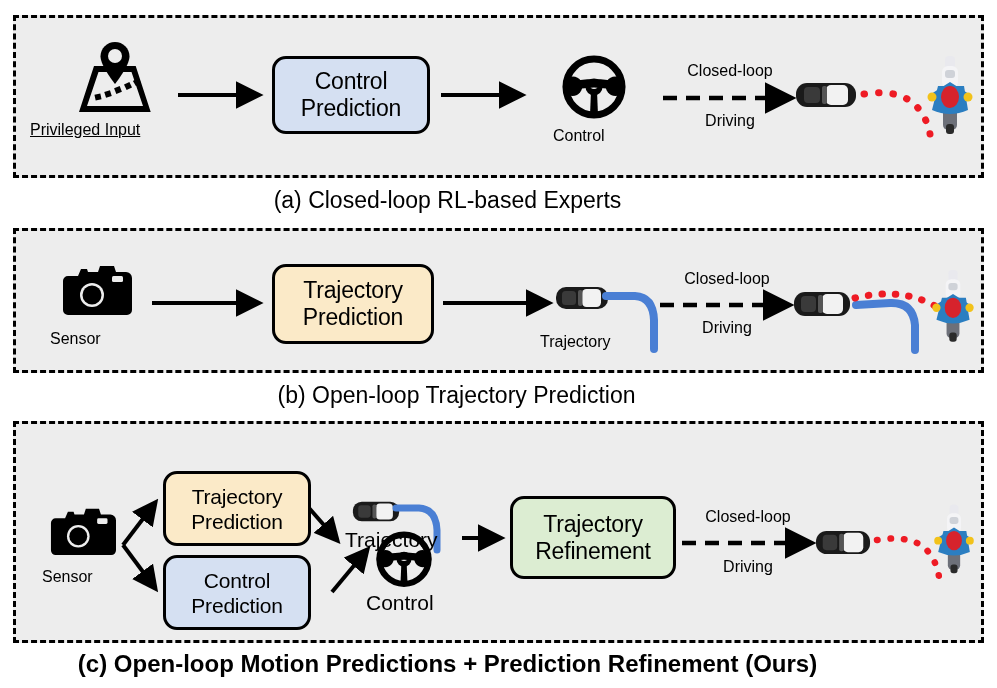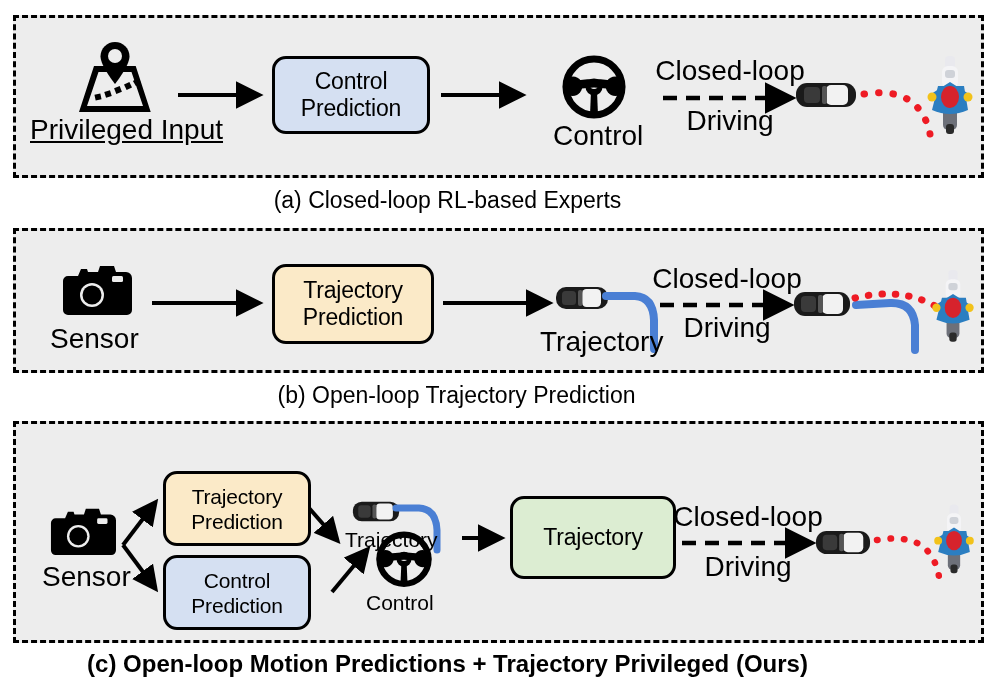--- a/index.html
+++ b/index.html
@@ -53,21 +53,21 @@
     letter-spacing: -0.2px;
   }
   .pbox span { display: block; white-space: nowrap; }
   .pbox.blue  { background: #d5e0f2; }
   .pbox.cream { background: #fbeac8; }
   .pbox.green { background: #dcedd2; }
 
   
   .lbl {
     position: absolute;
-    font-size: 28px;
+    font-size: 16px;
     line-height: 26px;
     white-space: nowrap;
   }
   .lbl.two-line { text-align: center; }
 
   
   .icon { position: absolute; }
   .icon svg { display: block; }
 
   
@@ -287,20 +287,21 @@
     <path d="M14 28 Q41 20 68 28 L66 36 Q41 29 16 36 z" fill="#000"></path>
     <path d="M38 36 L44 36 L45 60 L37 60 z" fill="#000"></path>
     <path d="M13 24c5-4 12-3 15 2 3 5 1 11-4 14-4 2-9 1-12-2-3-4-3-10 1-14z" fill="#000"></path>
     <path d="M69 24c-5-4-12-3-15 2-3 5-1 11 4 14 4 2 9 1 12-2 3-4 3-10-1-14z" fill="#000"></path>
   </svg>
 </div>
 <div class="lbl" style="left:366px; top:590px; font-size:21px;">Control</div>
 
 <div class="pbox green" style="left:510px; top:496px; width:166px; height:83px;">
   <span>Trajectory</span>
+  <span>Refinement</span>
 </div>
 
 <div class="lbl two-line" style="left:672px; top:504px; width:152px; text-align:center;">Closed-loop</div>
 <div class="lbl two-line" style="left:672px; top:554px; width:152px; text-align:center;">Driving</div>
 
 <div class="icon" style="left:815px; top:527px;">
   <svg width="56" height="31" viewBox="0 0 58 32">
     <rect x="1" y="4" width="56" height="24" rx="11" fill="#1a1a1a"></rect>
     <rect x="8" y="8" width="15" height="16" rx="4" fill="#3a3a3a"></rect>
     <rect x="29" y="6" width="21" height="20" rx="5" fill="#f2f2f2"></rect>
@@ -318,13 +319,13 @@
     <rect x="21" y="72" width="8" height="10" rx="3" fill="#2a2a2a"></rect>
     <path d="M25 30 L6 42 L9 48 L25 40 L41 48 L44 42 z" fill="#2b7ec1"></path>
     <path d="M13 34 L39 34 L43 58 Q25 66 7 58 z" fill="#2b7ec1"></path>
     <ellipse cx="25" cy="45" rx="9" ry="11" fill="#d6232c"></ellipse>
     <circle cx="7" cy="45" r="4.5" fill="#f2c21a"></circle>
     <circle cx="43" cy="45" r="4.5" fill="#f2c21a"></circle>
     <rect x="20" y="18" width="10" height="8" rx="3" fill="#cfd2d8"></rect>
   </svg>
 </div>
 
-<div class="caption" id="caption-c">(c) Open-loop Motion Predictions + Trajectory Privileged (Ours)</div>
+<div class="caption" id="caption-c">(c) Open-loop Motion Predictions + Prediction Refinement (Ours)</div>
 
 </body></html>

